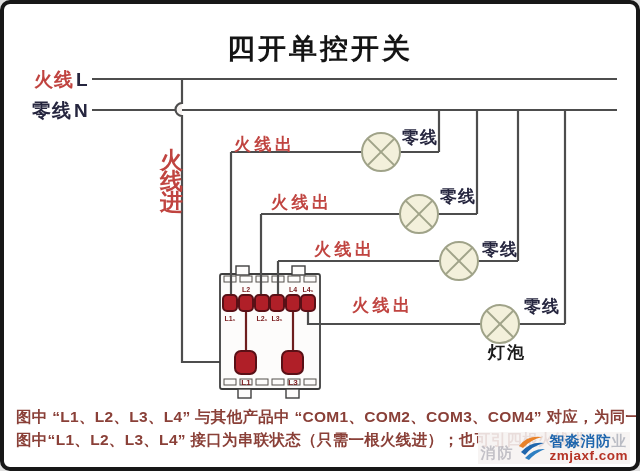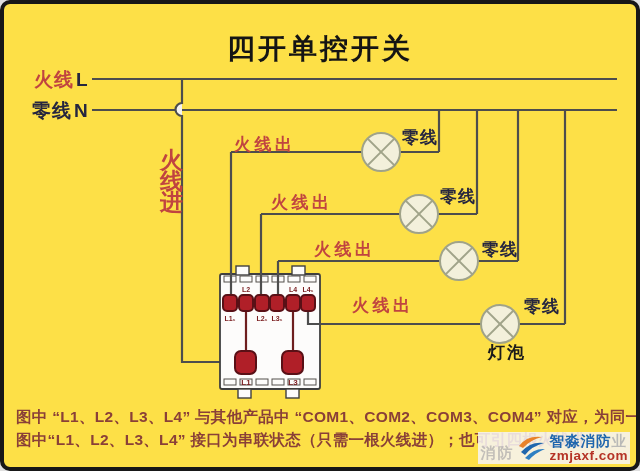--- a/index.html
+++ b/index.html
@@ -1,18 +1,18 @@
 <!DOCTYPE html>
 <html><head>
 <meta charset="utf-8">
 <style>
   html,body{margin:0;padding:0;background:#dfdfdf;}
   #stage{
     position:relative;width:640px;height:471px;box-sizing:border-box;
-    background:#fde047;border:4px solid #171717;border-radius:10px;overflow:hidden;
+    background:#ffffff;border:4px solid #171717;border-radius:10px;overflow:hidden;
     font-family:"Liberation Sans","DejaVu Sans",sans-serif;
   }
   .abs{position:absolute;}
   #title{
     left:0;right:0;top:26px;text-align:center;
     font-size:28px;font-weight:bold;color:#141414;letter-spacing:3px;
   }
   #live-in-label{
     left:156px;top:146px;width:22px;line-height:21px;
     font-size:23px;font-weight:bold;color:#c04440;

